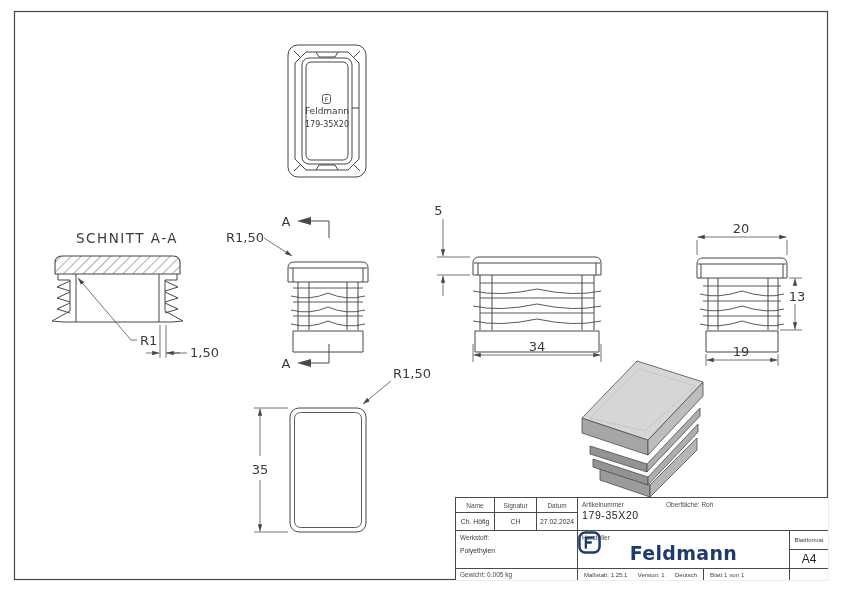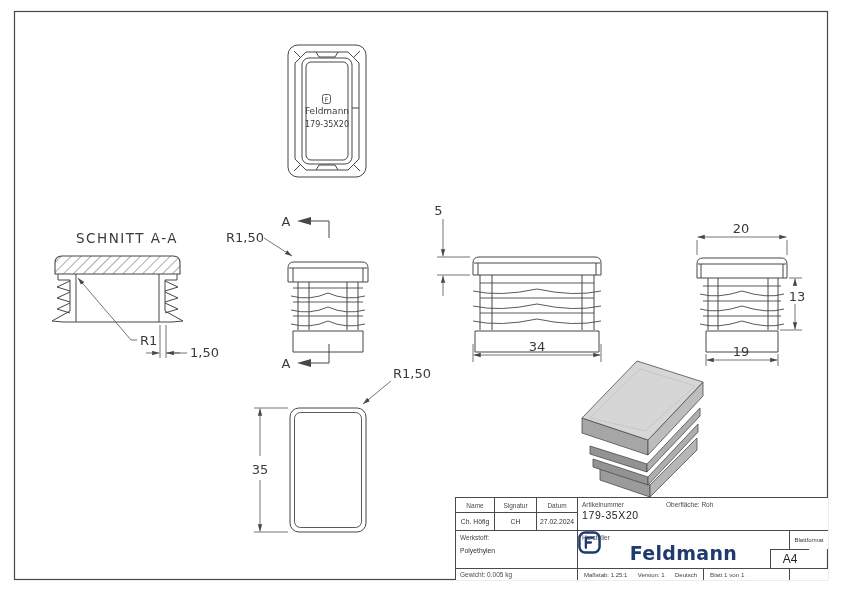--- a/index.html
+++ b/index.html
@@ -209,21 +209,21 @@
     <div class="brandrow">
       <svg width="23" height="23" viewBox="0 0 24 24">
         <rect x="1.5" y="1.5" width="21" height="21" rx="6" fill="none" stroke="#1e3a6e" stroke-width="2.6"></rect>
         <path d="M8.2 17.5 V7 H16 M8.2 12 H13.5" fill="none" stroke="#1e3a6e" stroke-width="2.4" stroke-linecap="round"></path>
       </svg>
       <span class="brandtext">Feldmann</span>
     </div>
   </div>
 
   <div class="tb center" style="left:789px;top:530px;width:39px;height:19px;font-size:6px;">Blattformat</div>
-  <div class="tb center a4" style="left:770px;top:549px;width:39px;height:19px;">A4</div>
+  <div class="tb center a4" style="left:789px;top:549px;width:39px;height:19px;">A4</div>
 
   <div class="tb" style="left:577px;top:568px;width:126px;height:12px;">
     <div class="rowflex" style="font-size:6px;">
       <span>Maßstab: 1.25:1</span>
       <span>Version: 1</span>
       <span>Deutsch</span>
     </div>
   </div>
   <div class="tb" style="left:703px;top:568px;width:86px;height:12px;">
     <div class="lbl" style="padding:2px 6px;font-size:6.2px;">Blatt 1 von 1</div>

